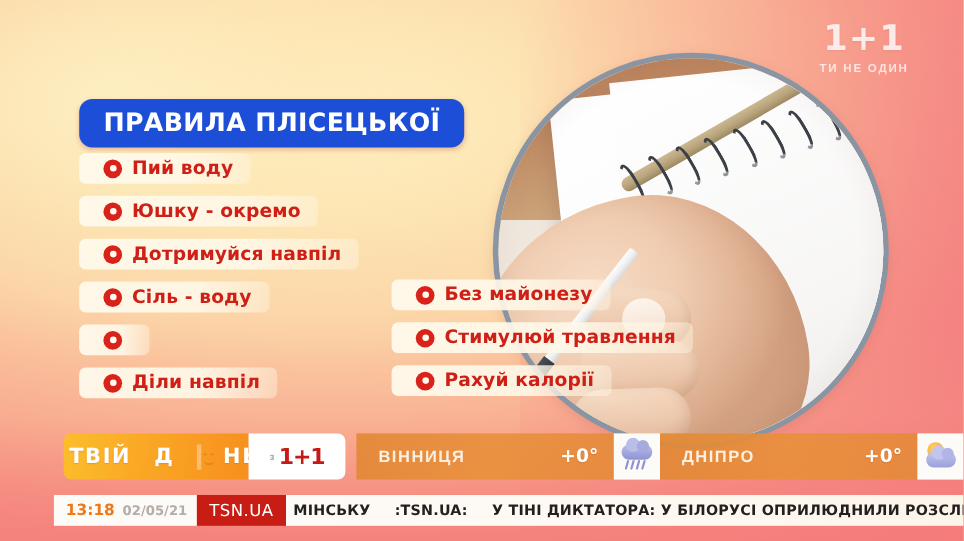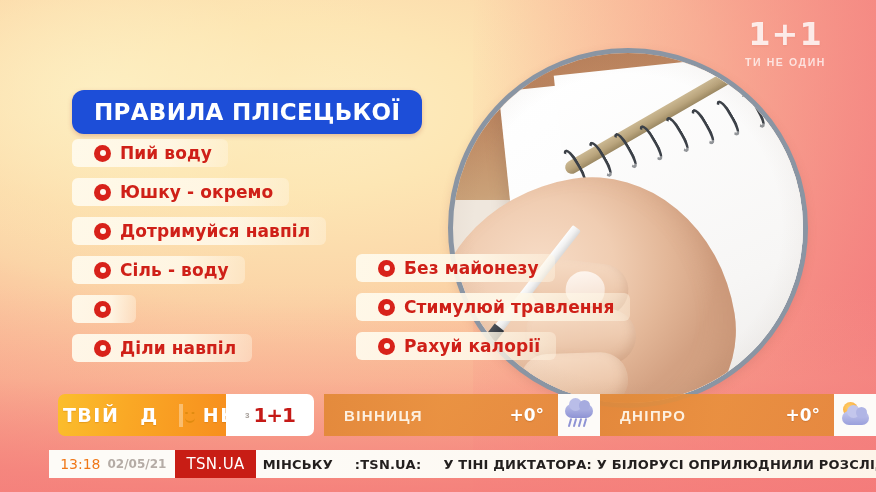--- a/index.html
+++ b/index.html
@@ -319,21 +319,21 @@
     width:876px; height:28px;
     display:flex; align-items:stretch;
   }
   .tk-spacer { width:58px; }
   #ticker-clock {
     background:#fdfbf7;
     display:flex; align-items:center; gap:7px;
     padding:0 9px 0 11px;
   }
   .tk-time {
-    color:#f07818; font-size:14px; font-weight:normal;
+    color:#f07818; font-size:14px; font-weight:bold;
     font-family:"DejaVu Sans", sans-serif;
   }
   .tk-date {
     color:#b5aca6; font-size:12px; font-weight:bold;
     font-family:"DejaVu Sans", sans-serif;
   }
   #ticker-badge {
     background:#c81d15;
     display:flex; align-items:center;
     padding:0 11px;

